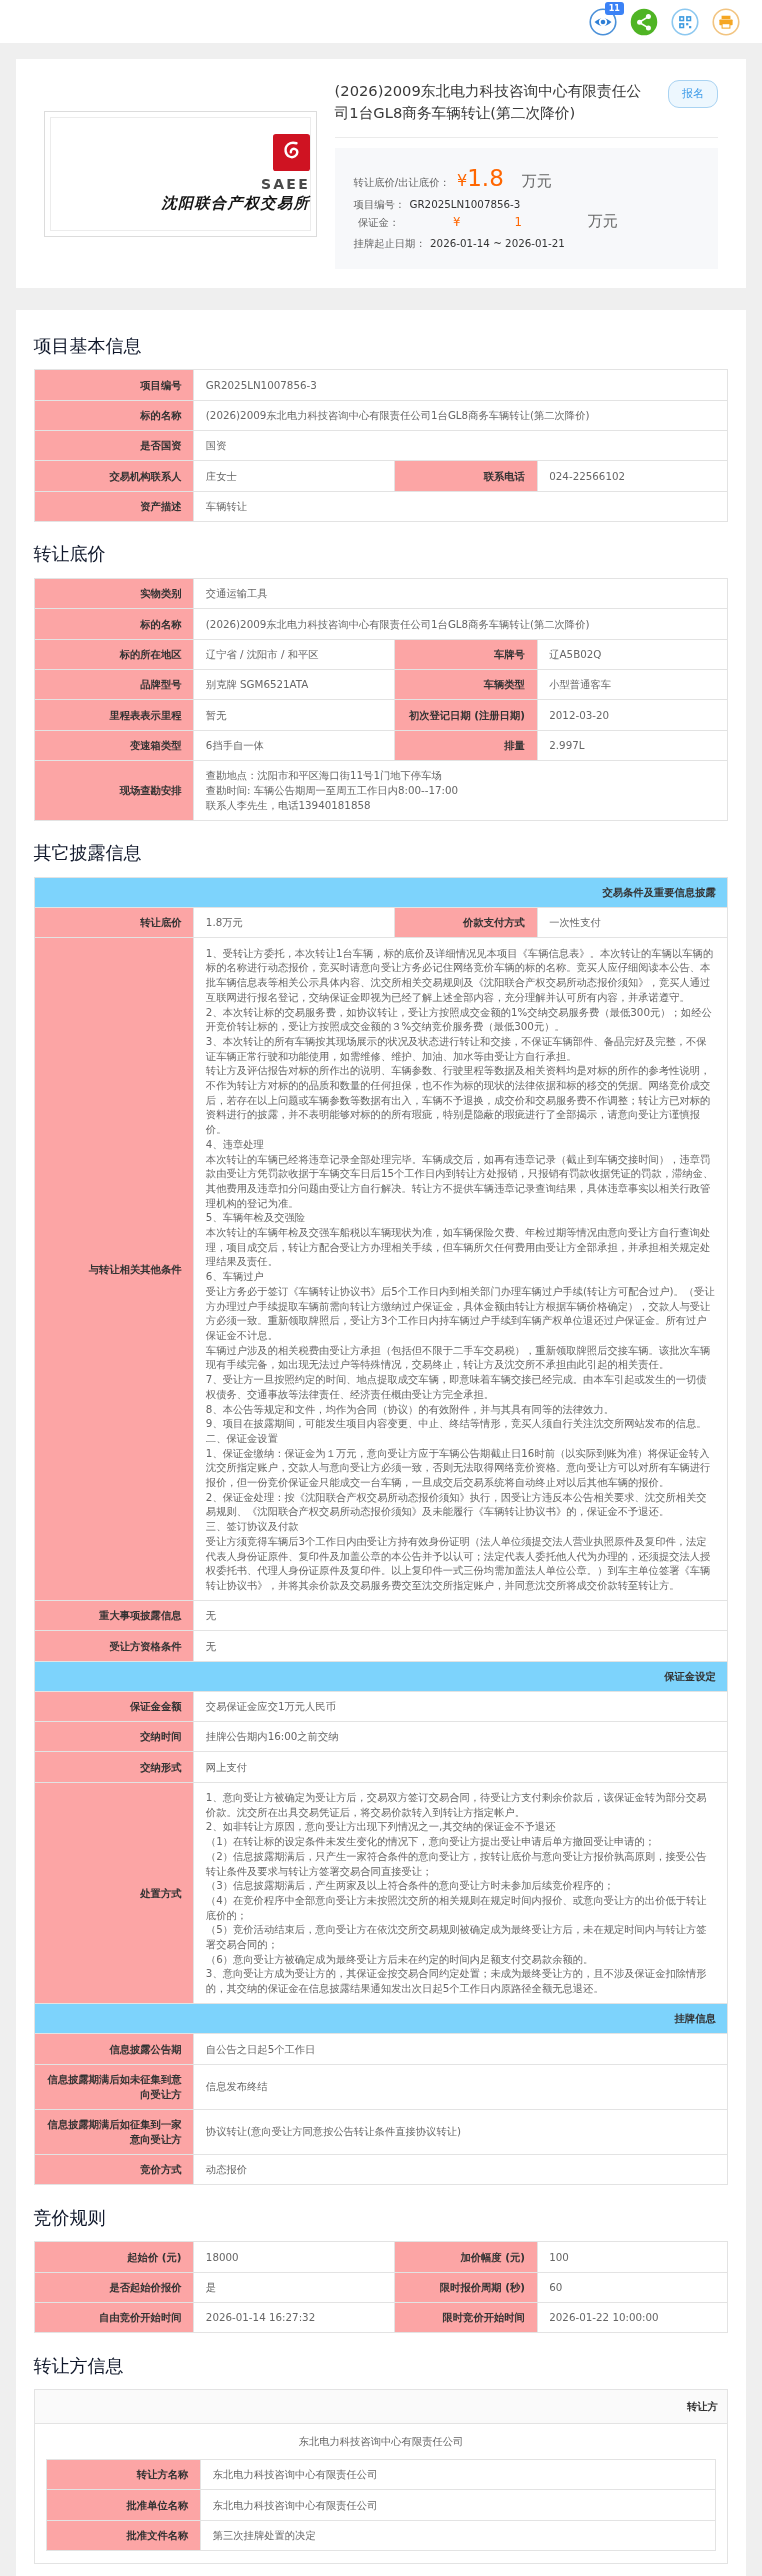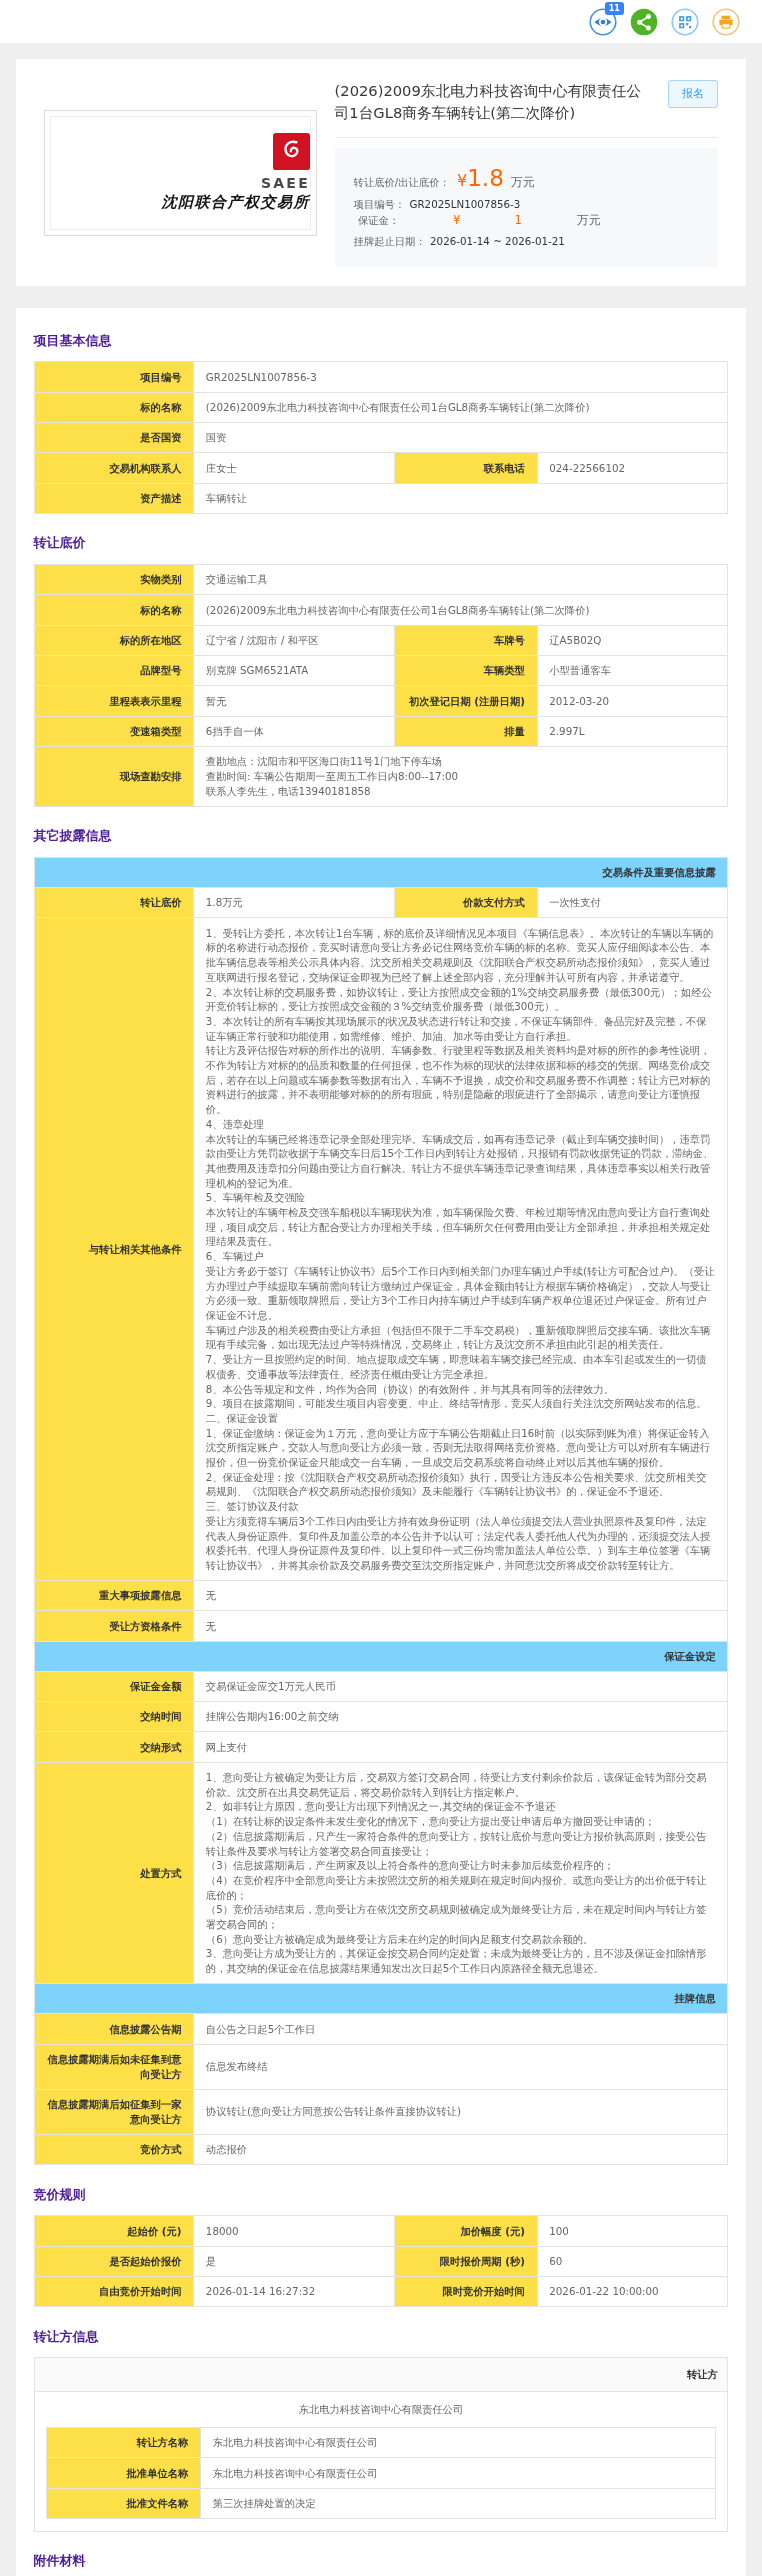--- a/index.html
+++ b/index.html
@@ -39,39 +39,39 @@
     display:flex; flex-direction:column; align-items:flex-end; justify-content:center; gap:2.2px;
   }
   .logo-acronym { font-size:14px; font-weight:bold; letter-spacing:2.2px; color:#4a4a4a; }
   .logo-orgname { font-size:15px; font-weight:bold; color:#151515; letter-spacing:1.5px;font-style:italic; }
   .head-right { flex:1; min-width:0; }
   .title-row { display:flex; justify-content:space-between; align-items:flex-start; gap:13px; margin-top:1.5px; }
   .listing-title { font-size:14.7px; font-weight:500; color:#383838; line-height:1.55; margin:0; }
   .apply-btn {
     flex:0 0 auto;
     background:#edf7fe; border:0.7px solid #a9d3f2; color:#3c9ae8;
-    font-size:11px; padding:5.9px 13px; border-radius:3px; cursor:pointer;
+    font-size:11px; padding:5.9px 13px; border-radius:11px; cursor:pointer;
     font-family:inherit;
   }
   .title-divider { border:none; border-top:0.7px solid #ebebeb; margin:11.7px 0 10.3px; }
   .info-box { background:#f7f8fa; padding:10.3px 19px 11.7px; }
   .info-row { display:flex; align-items:baseline; margin:6.6px 0; font-size:10.3px; color:#666; flex-wrap:wrap; }
   .info-label { color:#666; }
   .info-value { color:#333; margin-left:4.4px; }
   .cny { color:#f60; font-size:16px; font-weight:500; margin-left:7.3px; }
   .cny-big { color:#f60; font-size:23px; font-weight:500; }
   .cny-sm { color:#f60; font-size:11.7px; font-weight:500; margin-left:5.9px; }
-  .unit { color:#666; font-size:12px; margin-left:7px; }
+  .unit { color:#666; font-size:15px; margin-left:18px; }
   .deposit-group { margin-left:4.4px; display:flex; align-items:baseline;gap:48px; }
   
   .main-card { margin-top:22px; padding:2.9px 17.6px 23.5px; }
-  .section-heading { color:#4c1d95; font-size:13px; font-weight:bold; margin:20.5px 0 11.7px; }
+  .section-heading { color:#0f172a; font-size:18px; font-weight:normal; margin:20.5px 0 11.7px; }
   table.kv { width:100%; border-collapse:collapse; table-layout:fixed; font-size:10.3px; }
   table.kv td { border:0.7px solid #e3e3e3; padding:7.3px 11.7px; line-height:14.7px; vertical-align:middle; word-break:break-word; }
-  td.lbl { background:#fde047; text-align:right; font-weight:bold; color:#333; }
+  td.lbl { background:#fca5a5; text-align:right; font-weight:bold; color:#333; }
   td.val { background:#fff; color:#666; white-space:pre-line; text-align:left; }
   td.th-merged { text-align:right; font-weight:bold; color:#333; background:#7dd3fc; padding:8.8px; }
   
   .transfer-box { border:0.7px solid #e3e3e3; font-size:10.3px; background:#fff; }
   .transfer-head { padding:9.5px; text-align:right; font-weight:bold; color:#333; background:#fafafa; border-bottom:0.7px solid #e3e3e3; }
   .transfer-company { padding:10.3px; text-align:center; color:#666; }
   .transfer-inner { padding:0 11.7px 11.7px; }
 </style>
 </head>
 <body>

